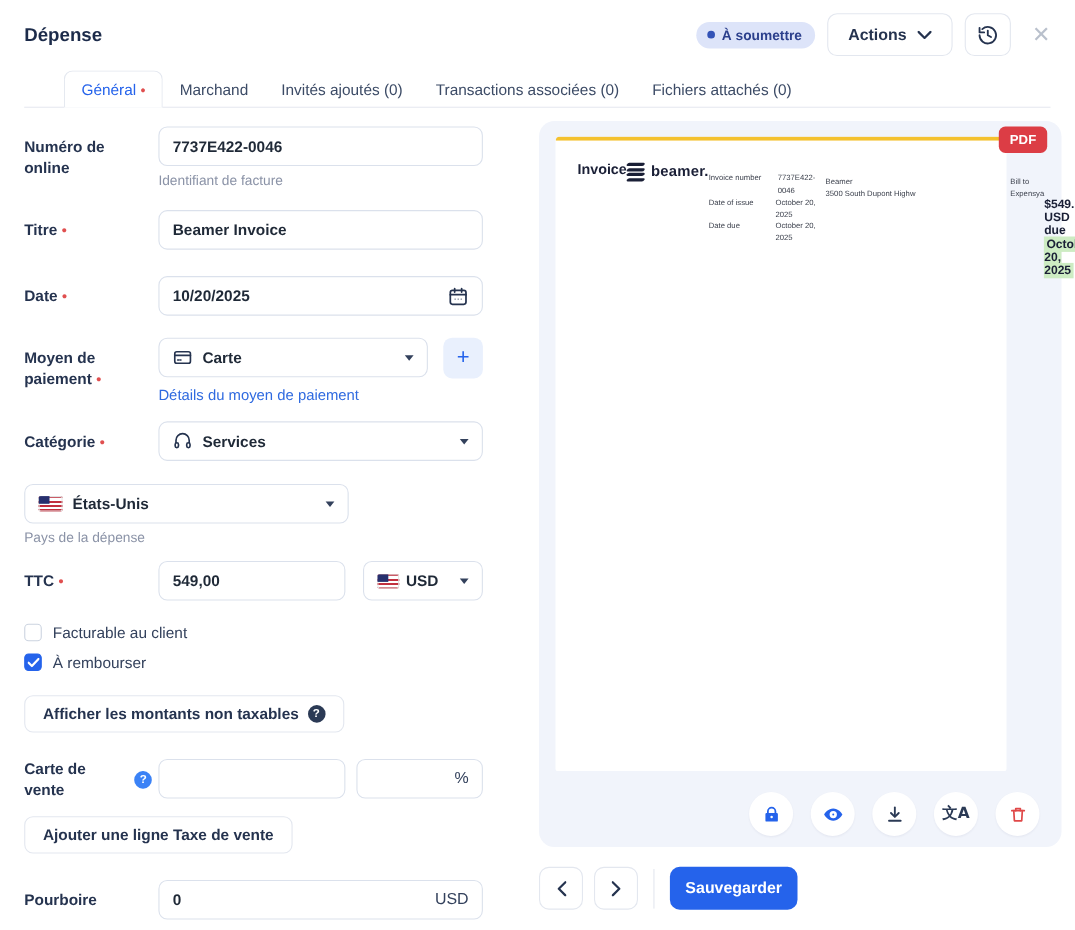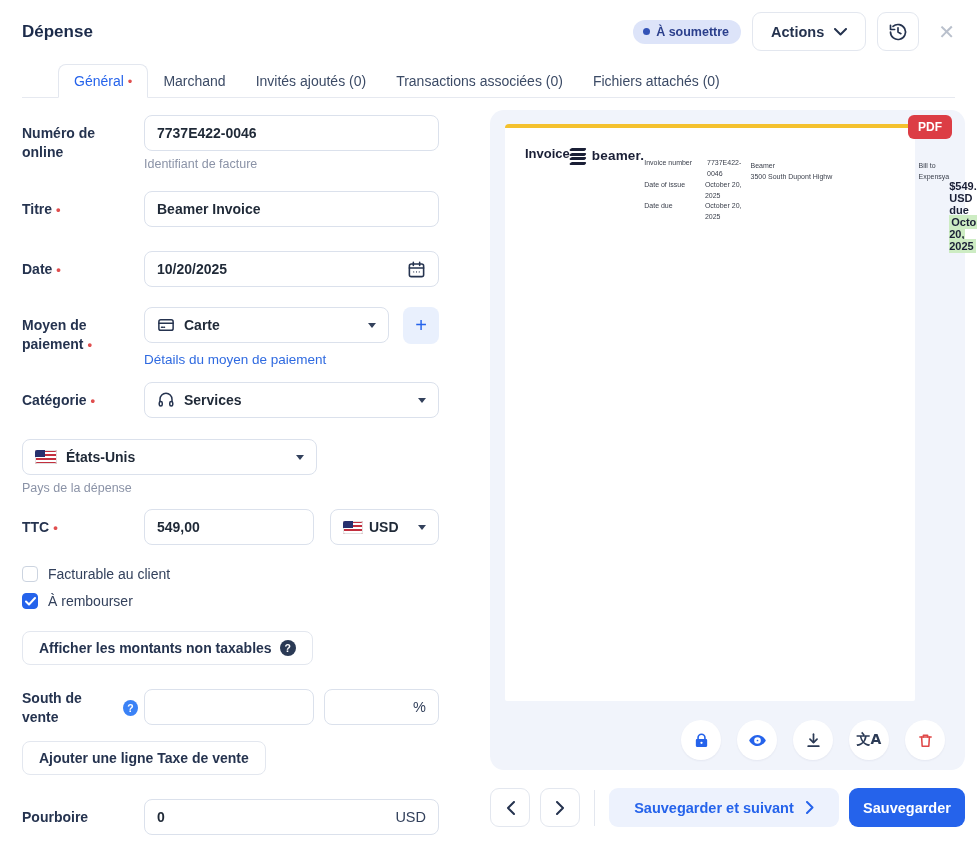--- a/index.html
+++ b/index.html
@@ -273,21 +273,21 @@
     <span class="chk-label">À rembourser</span>
   </div>
 
   <button class="wbtn mb24">
     <span>Afficher les montants non taxables</span>
     <span class="q-dark">?</span>
   </button>
 
   <div class="frow mb14">
     <div class="flabel tax-label" style="padding-top:0; align-items:center; display:flex;">
-      <span>South de vente</span>
+      <span>Carte de vente</span>
       <span class="q-blue">?</span>
     </div>
     <div class="fctrl">
       <div class="row-inline" style="gap:10px;">
         <div class="inp" style="width:170px;">
             <span></span>
           </div>
         <div class="inp" style="width:115px;">
           <span class="suffix">%</span>
         </div>
@@ -445,20 +445,14 @@
     <svg width="9" height="14" viewBox="0 0 9 14">
         <path d="M8 1L2 7l6 6" fill="none" stroke="#25334f" stroke-width="2" stroke-linecap="round" stroke-linejoin="round"></path>
       </svg>
   </button>
   <button class="btn-outline nav-btn">
     <svg width="9" height="14" viewBox="0 0 9 14">
         <path d="M1 1l6 6-6 6" fill="none" stroke="#25334f" stroke-width="2" stroke-linecap="round" stroke-linejoin="round"></path>
       </svg>
   </button>
   <div class="v-div"></div>
-  <button class="save-next">
-    <span>Sauvegarder et suivant</span>
-    <svg width="8" height="13" viewBox="0 0 8 13">
-        <path d="M1 1l5.5 5.5L1 12" fill="none" stroke="#2563eb" stroke-width="2" stroke-linecap="round" stroke-linejoin="round"></path>
-      </svg>
-  </button>
   <button class="save-btn"><span>Sauvegarder</span></button>
 </div>
 
 </body></html>

